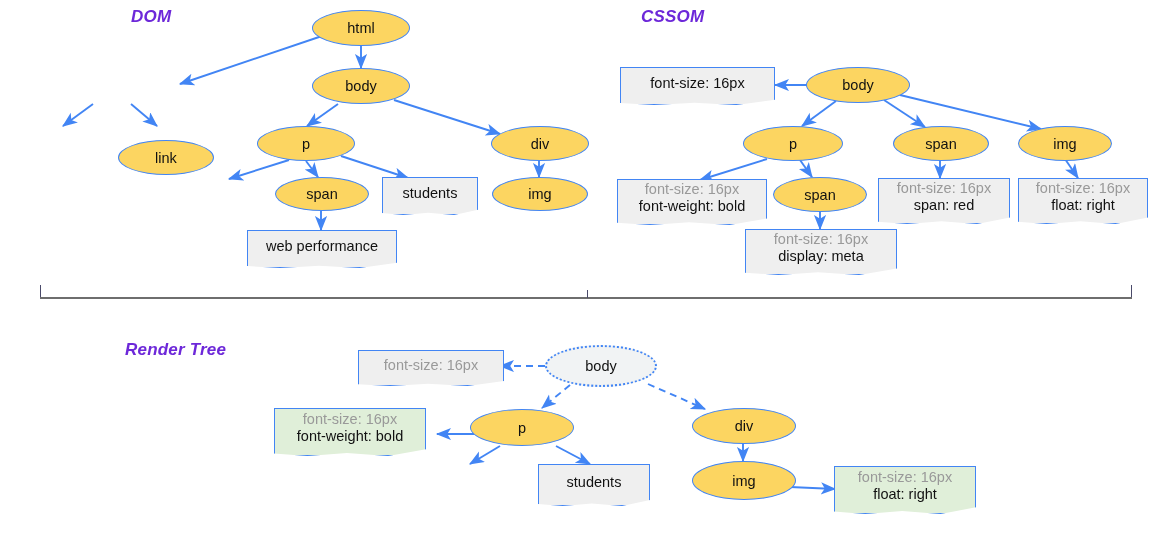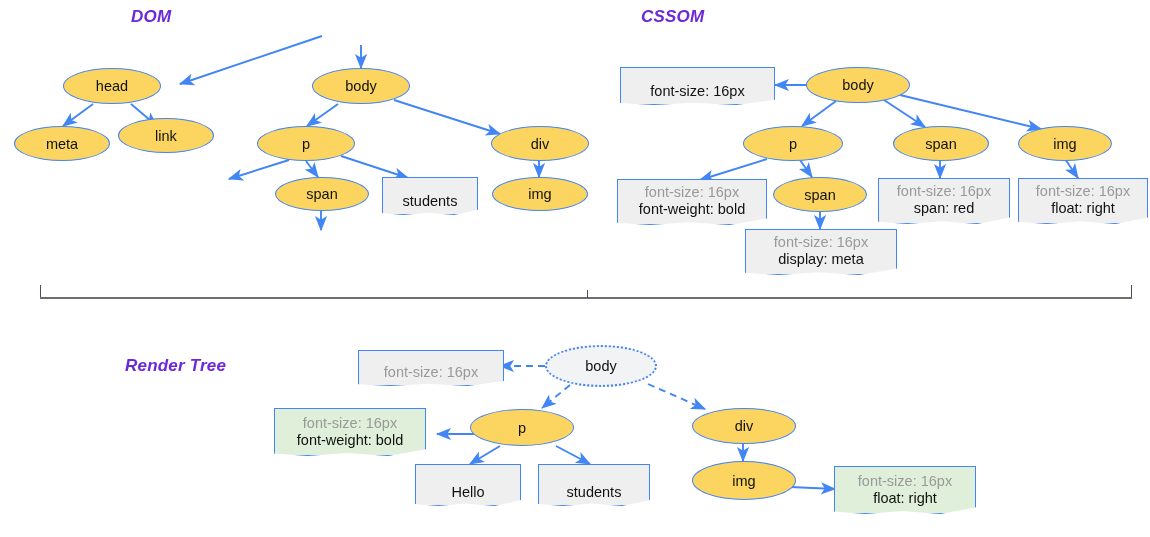--- a/index.html
+++ b/index.html
@@ -53,21 +53,21 @@
   }
   
   .node-doc {
     position: absolute;
     box-sizing: border-box;
     background: #EFEFEF;
     border: 1.6px solid #4285F4;
     display: flex;
     flex-direction: column;
     align-items: center;
-    justify-content: flex-end;
+    justify-content: center;
     font-size: 14.5px;
     color: #111111;
     white-space: nowrap;
     -webkit-clip-path: polygon(0% 0%, 100% 0%, 100% 86%, 75% 100%, 48% 94%, 22% 100%, 0% 95%);
     clip-path: polygon(0% 0%, 100% 0%, 100% 86%, 75% 100%, 48% 94%, 22% 100%, 0% 95%);
   }
   .doc-wrap {
     position: absolute;
   }
   .doc-wrap .node-doc {
@@ -139,42 +139,46 @@
       <path d="M483,434 L437,434"></path>
       <path d="M500,446 L470,464"></path>
       <path d="M556,446 L590,464"></path>
       <path d="M743,441 L743,461"></path>
       <path d="M790,487 L835,489"></path>
     </g>
   </svg>
 
   <div class="section-title" style="left:131px; top:7px;">DOM</div>
   <div class="section-title" style="left:641px; top:7px;">CSSOM</div>
-  <div class="section-title" style="left:125px; top:356px;">Render Tree</div>
+  <div class="section-title" style="left:125px; top:340px;">Render Tree</div>
 
   <div class="divider" style="left:40px; top:297px; width:1092px;"></div>
   <div class="div-tick" style="left:40px; top:285px; height:12px;"></div>
   <div class="div-tick" style="left:587px; top:290px; height:8px;"></div>
   <div class="div-tick" style="left:1131px; top:285px; height:12px;"></div>
 
-
-  <div class="node-ellipse" style="left:63px; top:68px; width:98px; height:36px;">head</div>
+  <div class="node-ellipse" style="left:312px; top:10px; width:98px; height:36px;">html</div>
+
   <div class="node-ellipse" style="left:312px; top:68px; width:98px; height:36px;">body</div>
 
-  <div class="node-ellipse" style="left:14px; top:126px; width:96px; height:35px;">meta</div>
-  <div class="node-ellipse" style="left:118px; top:118px; width:96px; height:35px;text-align:right;">link</div>
+  <div class="node-ellipse" style="left:118px; top:140px; width:96px; height:35px;text-align:right;">link</div>
   <div class="node-ellipse" style="left:257px; top:126px; width:98px; height:35px;">p</div>
   <div class="node-ellipse" style="left:491px; top:126px; width:98px; height:35px;">div</div>
 
   <div class="node-ellipse" style="left:275px; top:177px; width:94px; height:34px;">span</div>
   <div class="node-ellipse" style="left:492px; top:177px; width:96px; height:34px;">img</div>
 
   <div class="doc-wrap" style="left:382px; top:177px; width:96px; height:38px;">
     <div class="node-doc">
       <div class="doc-line own doc-single">students</div>
+    </div>
+  </div>
+  <div class="doc-wrap" style="left:247px; top:230px; width:150px; height:38px;">
+    <div class="node-doc">
+      <div class="doc-line own doc-single">web performance</div>
     </div>
   </div>
 
   <div class="node-ellipse" style="left:806px; top:67px; width:104px; height:36px;">body</div>
   <div class="node-ellipse" style="left:743px; top:126px; width:100px; height:35px;">p</div>
   <div class="node-ellipse" style="left:773px; top:177px; width:94px; height:35px;">span</div>
   <div class="node-ellipse" style="left:893px; top:126px; width:96px; height:35px;">span</div>
   <div class="node-ellipse" style="left:1018px; top:126px; width:94px; height:35px;">img</div>
 
   <div class="doc-wrap" style="left:620px; top:67px; width:155px; height:38px;">
@@ -229,25 +233,20 @@
     </div>
   </div>
 
   <div class="doc-wrap" style="left:834px; top:466px; width:142px; height:48px;">
     <div class="node-doc green">
       <div class="doc-line inherited doc-two-a">font-size: 16px</div>
       <div class="doc-line own doc-two-b">float: right</div>
     </div>
   </div>
 
-  <div class="doc-wrap" style="left:415px; top:464px; width:106px; height:42px;">
-    <div class="node-doc">
-      <div class="doc-line own doc-single">Hello</div>
-    </div>
-  </div>
 
   <div class="doc-wrap" style="left:538px; top:464px; width:112px; height:42px;">
     <div class="node-doc">
       <div class="doc-line own doc-single">students</div>
     </div>
   </div>
 
 </div>
 
 </body></html>

